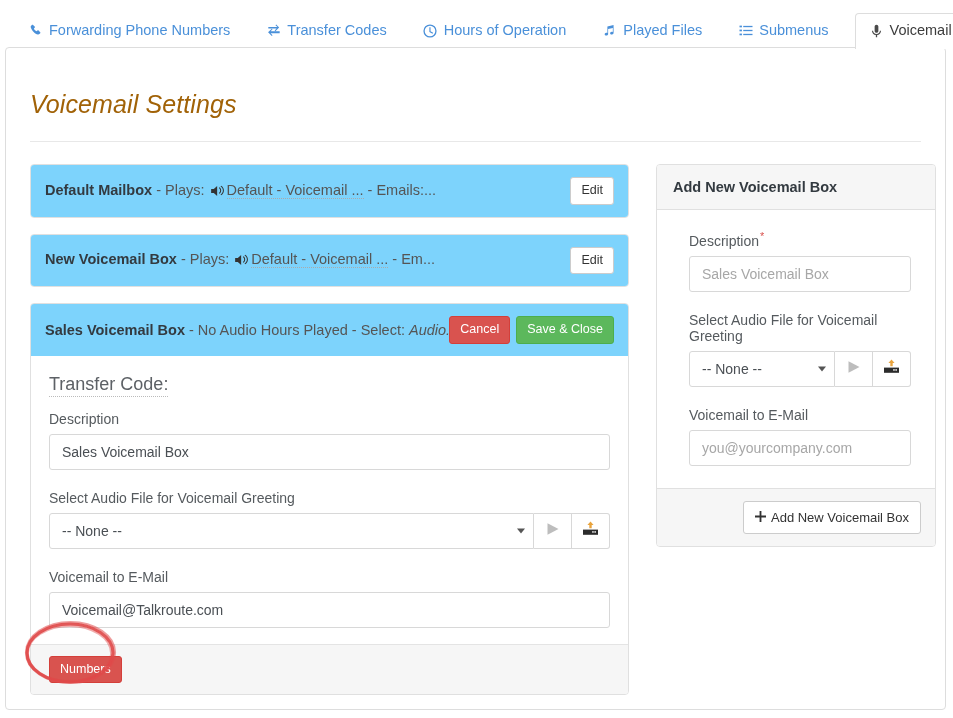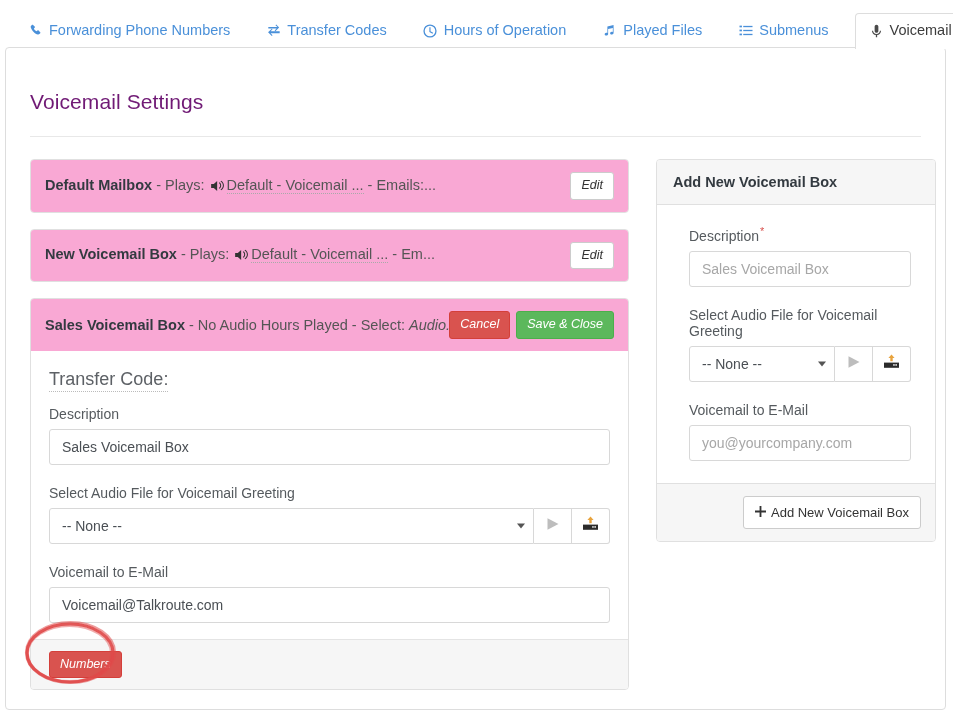--- a/index.html
+++ b/index.html
@@ -49,39 +49,40 @@
     position: absolute;
     top: 47px; left: 5px; right: 7px; bottom: 8px;
     background: #ffffff;
     border: 1px solid #dddddd;
     border-radius: 4px;
     z-index: 1;
   }
   .inner { padding: 26px 24px 0 24px; }
 
   .page-title {
-    font-size: 21px; color: #701a75; font-weight: normal;
+    font-size: 25px; color: #a16207; font-weight: normal;
     margin: 16px 0 0 0; padding: 0 0 22px 0;
     letter-spacing: 0.1px;
+    font-style: italic;
   }
   .title-rule { height:1px; background:#e8e8e8; margin: 0 0 22px 0; }
 
   .cols { display: flex; align-items: flex-start; gap: 27px; }
   .col-left { width: 599px; flex: none; }
   .col-right { width: 280px; flex: none; }
 
   
   .vm-box {
     border: 1px solid #e0e0e0;
     border-radius: 4px;
     margin-bottom: 16px;
     background: #ffffff;
   }
   .vm-head {
-    background: #f9a8d4;
+    background: #7dd3fc;
     border-radius: 3px 3px 0 0;
     padding: 12px 14px;
     display: flex; align-items: center; justify-content: space-between;
     min-height: 44px;
   }
   .vm-box.collapsed .vm-head { border-radius: 3px; }
   .vm-title { font-size: 14.5px; color: #333a40; overflow: hidden; white-space: nowrap; }
   .vm-title .nm { font-weight: bold; }
   .vm-title .sep { color: #555; }
   .vm-title .meta { color: #555; }
@@ -89,21 +90,20 @@
   .spk { display:inline-block; vertical-align:-2px; margin:0 2px; }
   .dotted { border-bottom: 1px dotted #aaa; }
 
   .btn {
     font-family: "Liberation Sans", sans-serif;
     font-size: 12.5px; line-height: 1;
     padding: 6px 10px 7px 10px;
     border-radius: 3px; cursor: pointer;
     border: 1px solid transparent;
     white-space: nowrap;
-    font-style: italic;
   }
   .btn-default { background:#fff; border-color:#cccccc; color:#333; }
   .btn-danger  { background:#d9534f; border-color:#d43f3a; color:#fff; }
   .btn-success { background:#5cb85c; border-color:#4cae4c; color:#fff; }
   .head-btns { display:flex; gap:6px; align-items:center; }
 
   
   .vm-body { padding: 18px 18px 16px 18px; }
   .field-label {
     font-size: 14px; color: #555a5e;

